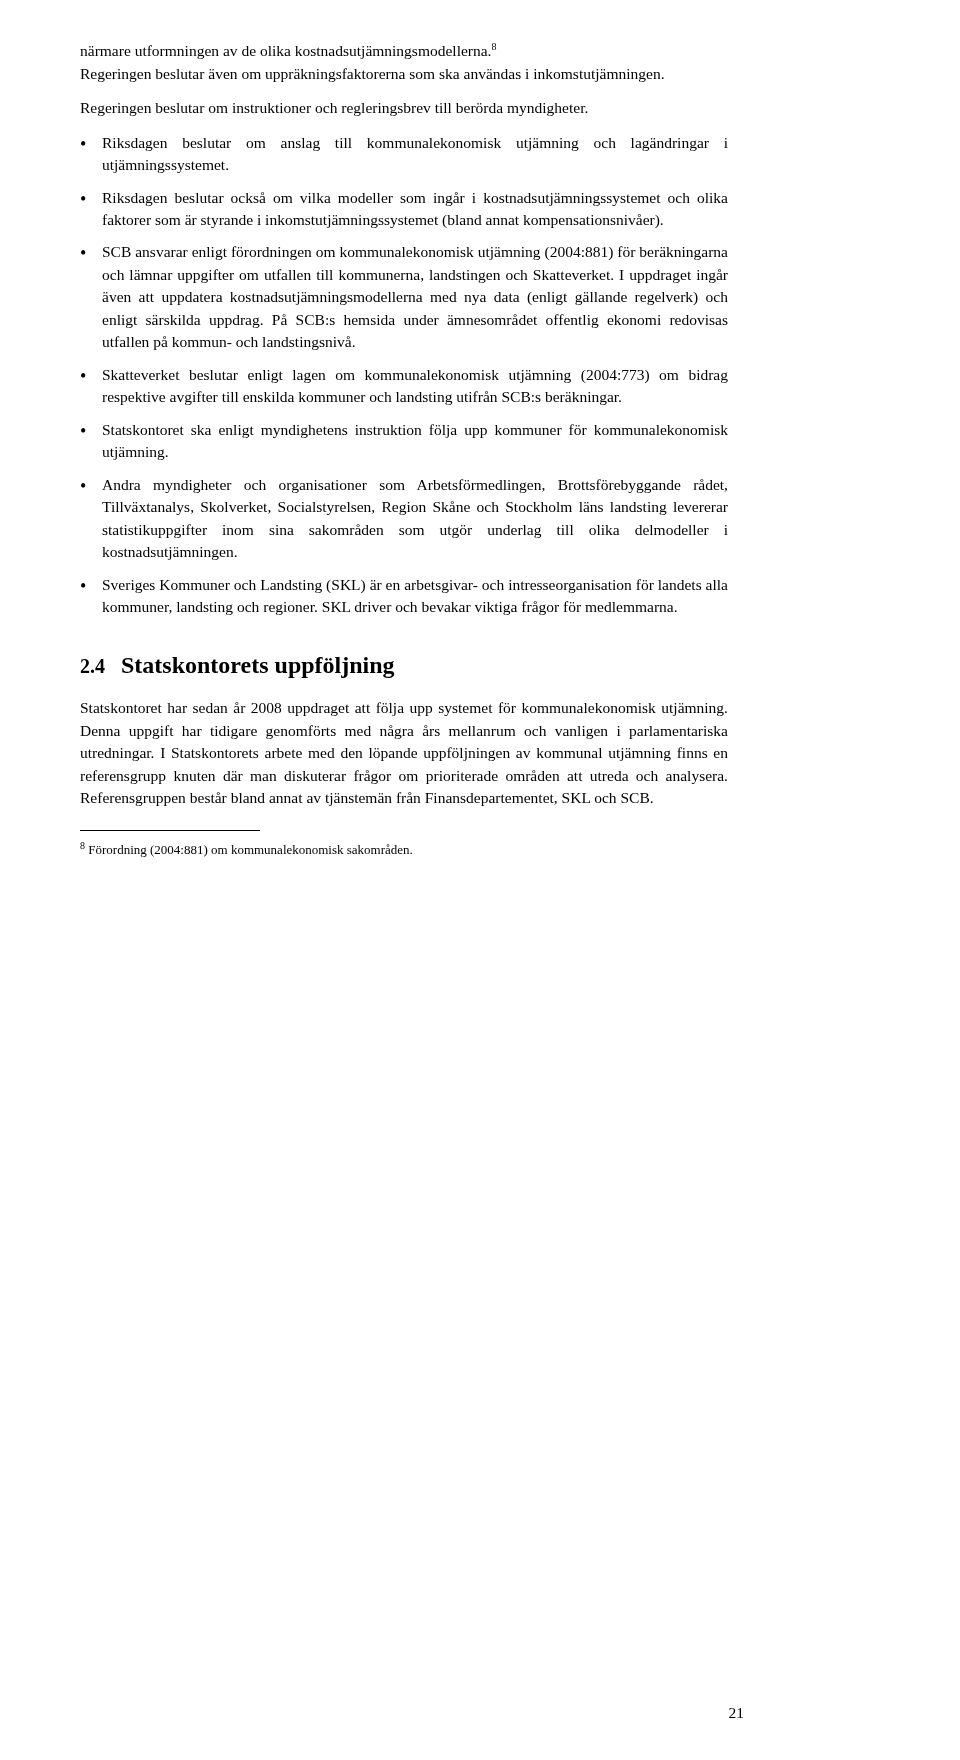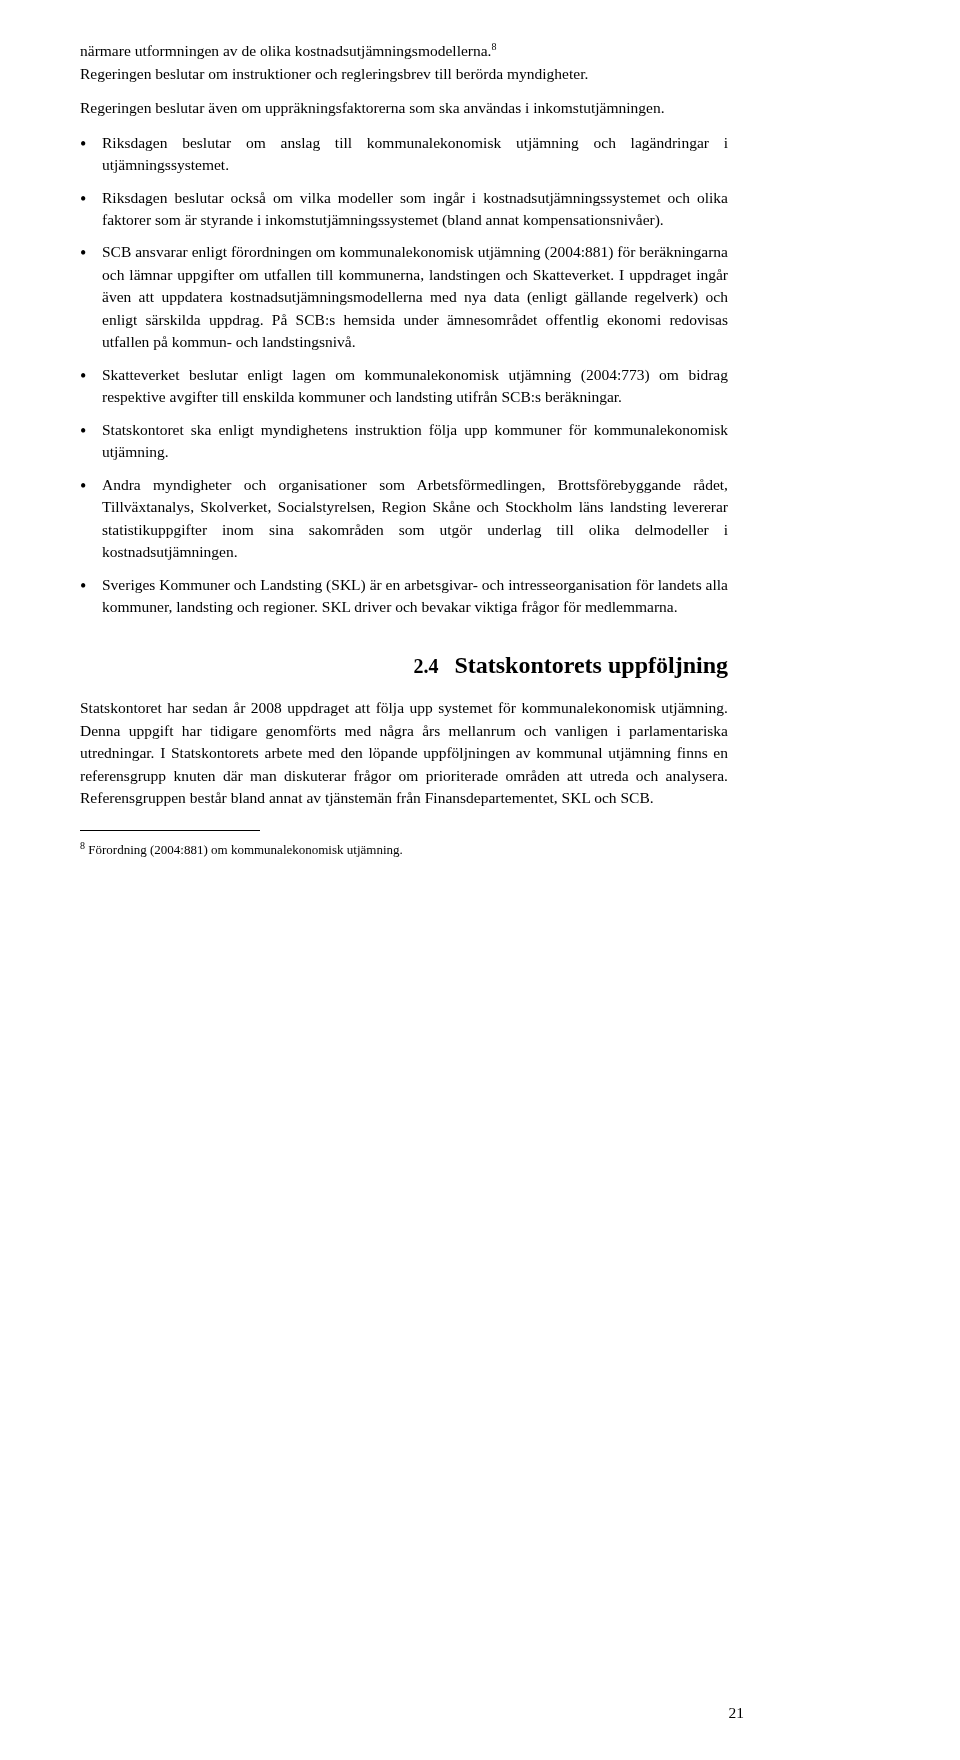--- a/index.html
+++ b/index.html
@@ -51,21 +51,20 @@
     .bullet-text {
       flex: 1;
     }
 
     .section-heading {
       margin-top: 30px;
       margin-bottom: 14px;
       display: flex;
       align-items: baseline;
       gap: 16px;
-      justify-content: flex-end;
     }
 
     .section-number {
       font-size: 20px;
       font-weight: bold;
       white-space: nowrap;
     }
 
     .section-title {
       font-size: 24px;
@@ -108,22 +107,22 @@
   </style>
 </head>
 <body>
 
 <div class="page">
 
   <p class="intro-para">
     <span>närmare utformningen av de olika kostnadsutjämningsmodellerna.</span><sup>8</sup>
   </p>
 
+  <p class="para">Regeringen beslutar även om uppräkningsfaktorerna som ska användas i inkomstutjämningen.</p>
   <p class="para">Regeringen beslutar om instruktioner och regleringsbrev till berörda myndigheter.</p>
-  <p class="para">Regeringen beslutar även om uppräkningsfaktorerna som ska användas i inkomstutjämningen.</p>
 
   <ul class="bullet-list">
     <li>
       <span class="bullet-dot">•</span>
       <span class="bullet-text">Riksdagen beslutar om anslag till kommunalekonomisk utjämning och lagändringar i utjämningssystemet.</span>
     </li>
     <li>
       <span class="bullet-dot">•</span>
       <span class="bullet-text">Riksdagen beslutar också om vilka modeller som ingår i kostnadsutjämningssystemet och olika faktorer som är styrande i inkomstutjämningssystemet (bland annat kompensationsnivåer).</span>
     </li>
@@ -152,18 +151,18 @@
   <div class="section-heading">
     <span class="section-number">2.4</span>
     <span class="section-title">Statskontorets uppföljning</span>
   </div>
 
   <p class="para">Statskontoret har sedan år 2008 uppdraget att följa upp systemet för kommunalekonomisk utjämning. Denna uppgift har tidigare genomförts med några års mellanrum och vanligen i parlamentariska utredningar. I Statskontorets arbete med den löpande uppföljningen av kommunal utjämning finns en referensgrupp knuten där man diskuterar frågor om prioriterade områden att utreda och analysera. Referensgruppen består bland annat av tjänstemän från Finansdepartementet, SKL och SCB.</p>
 
   <hr class="footnote-divider">
   <p class="footnote-text">
     <sup>8</sup>
-    <span>Förordning (2004:881) om kommunalekonomisk utjämning.</span>
+    <span>Förordning (2004:881) om kommunalekonomisk sakområden.</span>
   </p>
 
   <div class="page-number">21</div>
 
 </div>
 
 </body></html>

